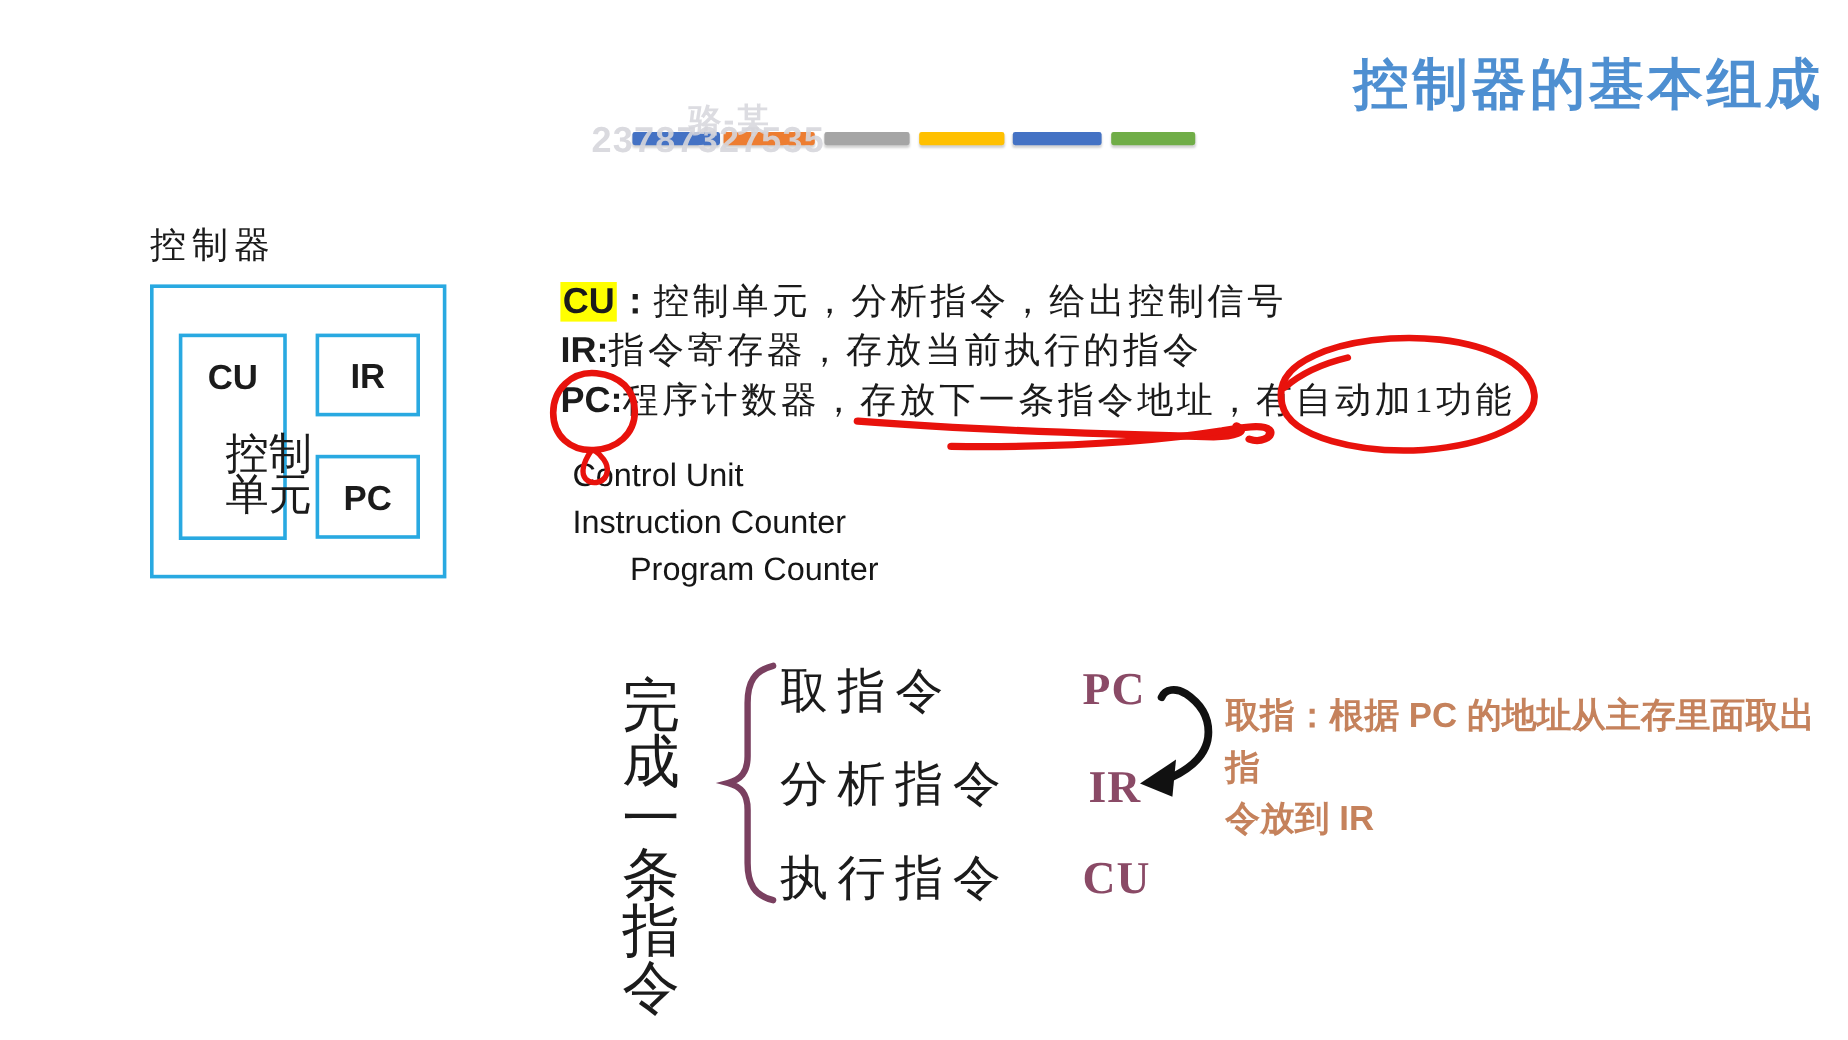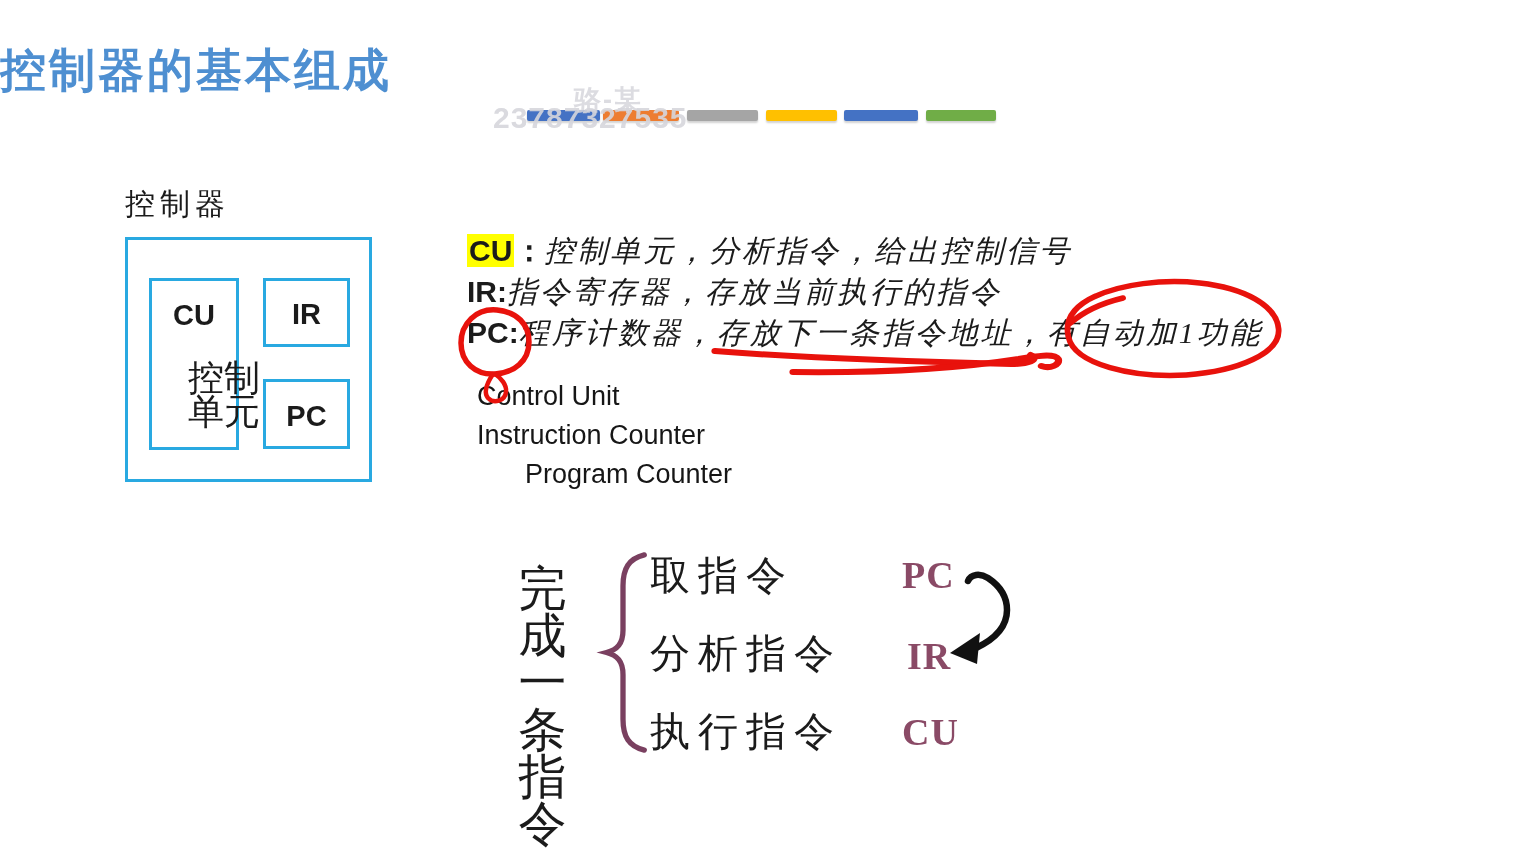--- a/index.html
+++ b/index.html
@@ -6,21 +6,21 @@
     --title-blue:#4e8fd1; --box-cyan:#29a9e1; --highlight-yellow:#ffff00;
     --annotation-red:#e8120c; --register-maroon:#8a4a66; --brace-maroon:#7a4060;
     --note-orange:#c5825c; --text-black:#1b1b1b;
   }
   *{margin:0;padding:0;box-sizing:border-box;}
   body{background:#888;font-family:"Liberation Sans","DejaVu Sans",sans-serif;}
   .slide{position:relative;width:1540px;height:867px;background:#ffffff;overflow:hidden;margin:0 auto;}
 
   .serif{font-family:"Liberation Serif","DejaVu Serif",serif;}
 
-  .page-title{position:absolute;left:0;top:40px;width:1520px;text-align:left;
+  .page-title{position:absolute;left:0;top:40px;width:1520px;text-align:right;
     font-family:"Liberation Serif","DejaVu Serif",serif;font-weight:bold;
     font-size:46px;letter-spacing:3px;color:var(--title-blue);}
 
   .watermark{position:absolute;color:#d6d6dc;z-index:5;font-weight:bold;}
   .wm-name{left:574px;top:82px;font-size:27px;letter-spacing:2px;opacity:.85;}
   .wm-id{left:493px;top:101px;font-size:30px;letter-spacing:1px;opacity:.9;}
 
   .bars{position:absolute;left:0;top:110px;width:1540px;height:12px;z-index:2;}
   .bar{position:absolute;top:0;height:11px;border-radius:2px;box-shadow:0 2px 2px rgba(0,0,0,.18);}
   .bar:nth-child(1){left:527px;width:73px;}
@@ -40,21 +40,21 @@
   .reg-abbr{position:absolute;left:0;width:100%;text-align:center;font-weight:bold;font-size:29px;color:var(--text-black);}
   .cu-box .reg-abbr{top:18px;}
   .ir-box .reg-abbr{top:17px;}
   .pc-box .reg-abbr{top:18px;}
   .cu-name{position:absolute;left:0;top:80px;width:100%;
     font-size:36px;line-height:34px;color:var(--text-black);margin-left:36px;}
 
   
   .def-row{position:absolute;left:467px;white-space:nowrap;color:var(--text-black);font-size:30px;}
   .def-row .abbr{font-family:"Liberation Sans","DejaVu Sans",sans-serif;font-weight:bold;font-size:30px;}
-  .def-row .zh{font-family:"Liberation Serif","DejaVu Serif",serif;letter-spacing:3px;font-style:italic;}
+  .def-row .zh{font-family:"Liberation Serif","DejaVu Serif",serif;letter-spacing:3px;}
   .def-cu{top:231px;}
   .def-ir{top:272px;}
   .def-pc{top:313px;}
   .hl{background:var(--highlight-yellow);padding:0 2px;}
   .annotated{position:relative;display:inline-block;}
   .annotated svg{position:absolute;overflow:visible;pointer-events:none;z-index:4;}
   .red-stroke{stroke:var(--annotation-red);fill:none;stroke-linecap:round;stroke-linejoin:round;}
 
   .pc-circle-svg{left:-12px;top:-12px;width:80px;height:102px;}
   .underline-svg{left:-8px;bottom:-22px;width:calc(100% + 30px);height:32px;}
@@ -158,19 +158,23 @@
   </svg>
 
   <div class="step step-0 serif">取指令</div>
   <div class="step step-1 serif">分析指令</div>
   <div class="step step-2 serif">执行指令</div>
 
   <div class="reg reg-0">PC</div>
   <div class="reg reg-1">IR</div>
   <div class="reg reg-2">CU</div>
 
+  <div class="note">
+    <div>取指：根据 PC 的地址从主存里面取出指</div>
+    <div>令放到 IR</div>
+  </div>
 
   <svg class="overlay-svg">
     <path d="M 968,581 C 971,574 980,573 988,578 C 1000,586 1007,597 1007,610 C 1007,627 995,639 976,648" fill="none" stroke="#111" stroke-width="6.5" stroke-linecap="round"></path>
     <polygon points="950,653 980,633 977,664" fill="#111"></polygon>
   </svg>
 
 </div>
 
 </body></html>

